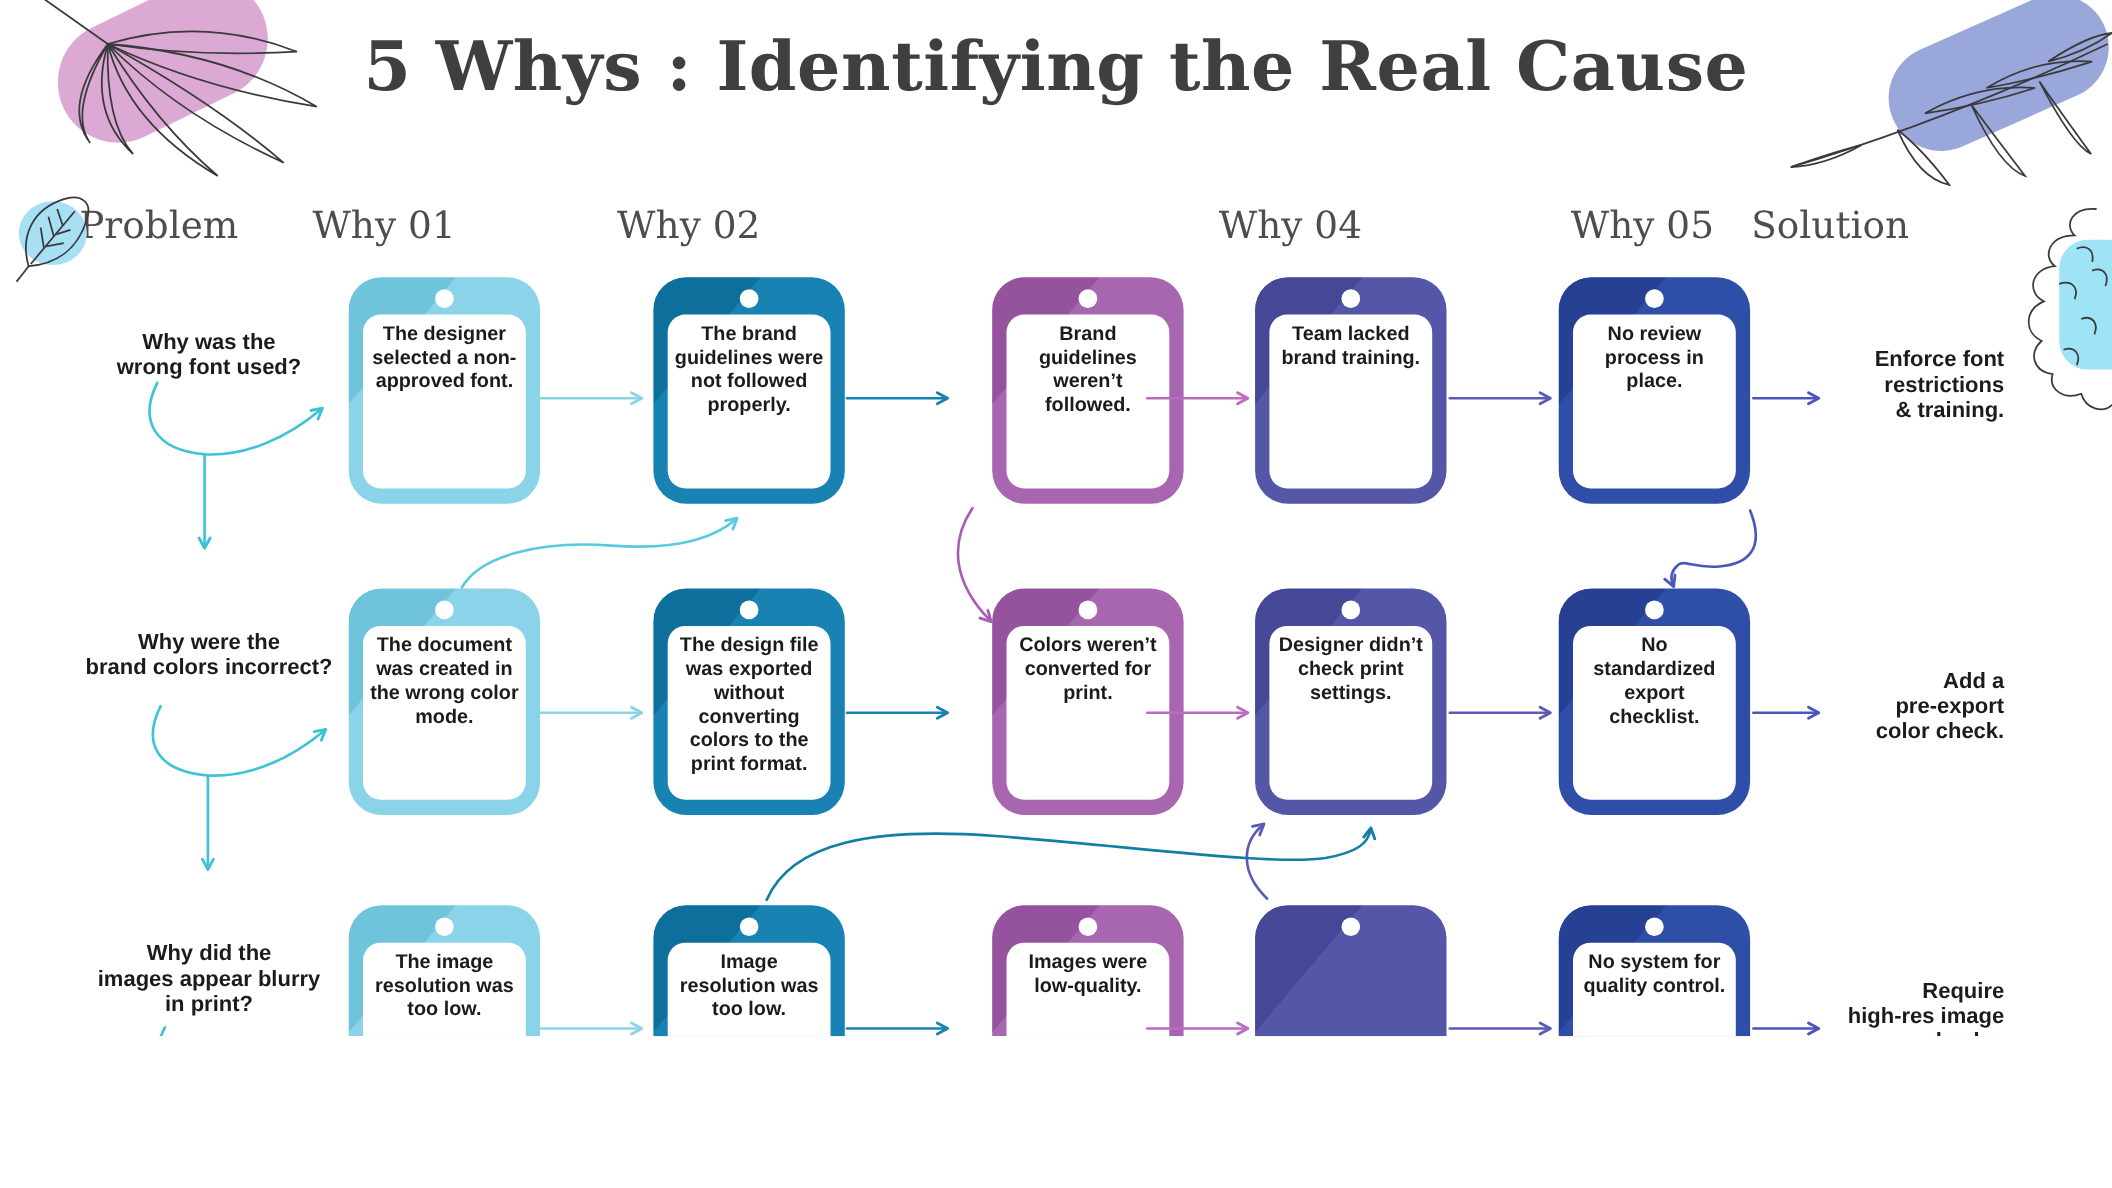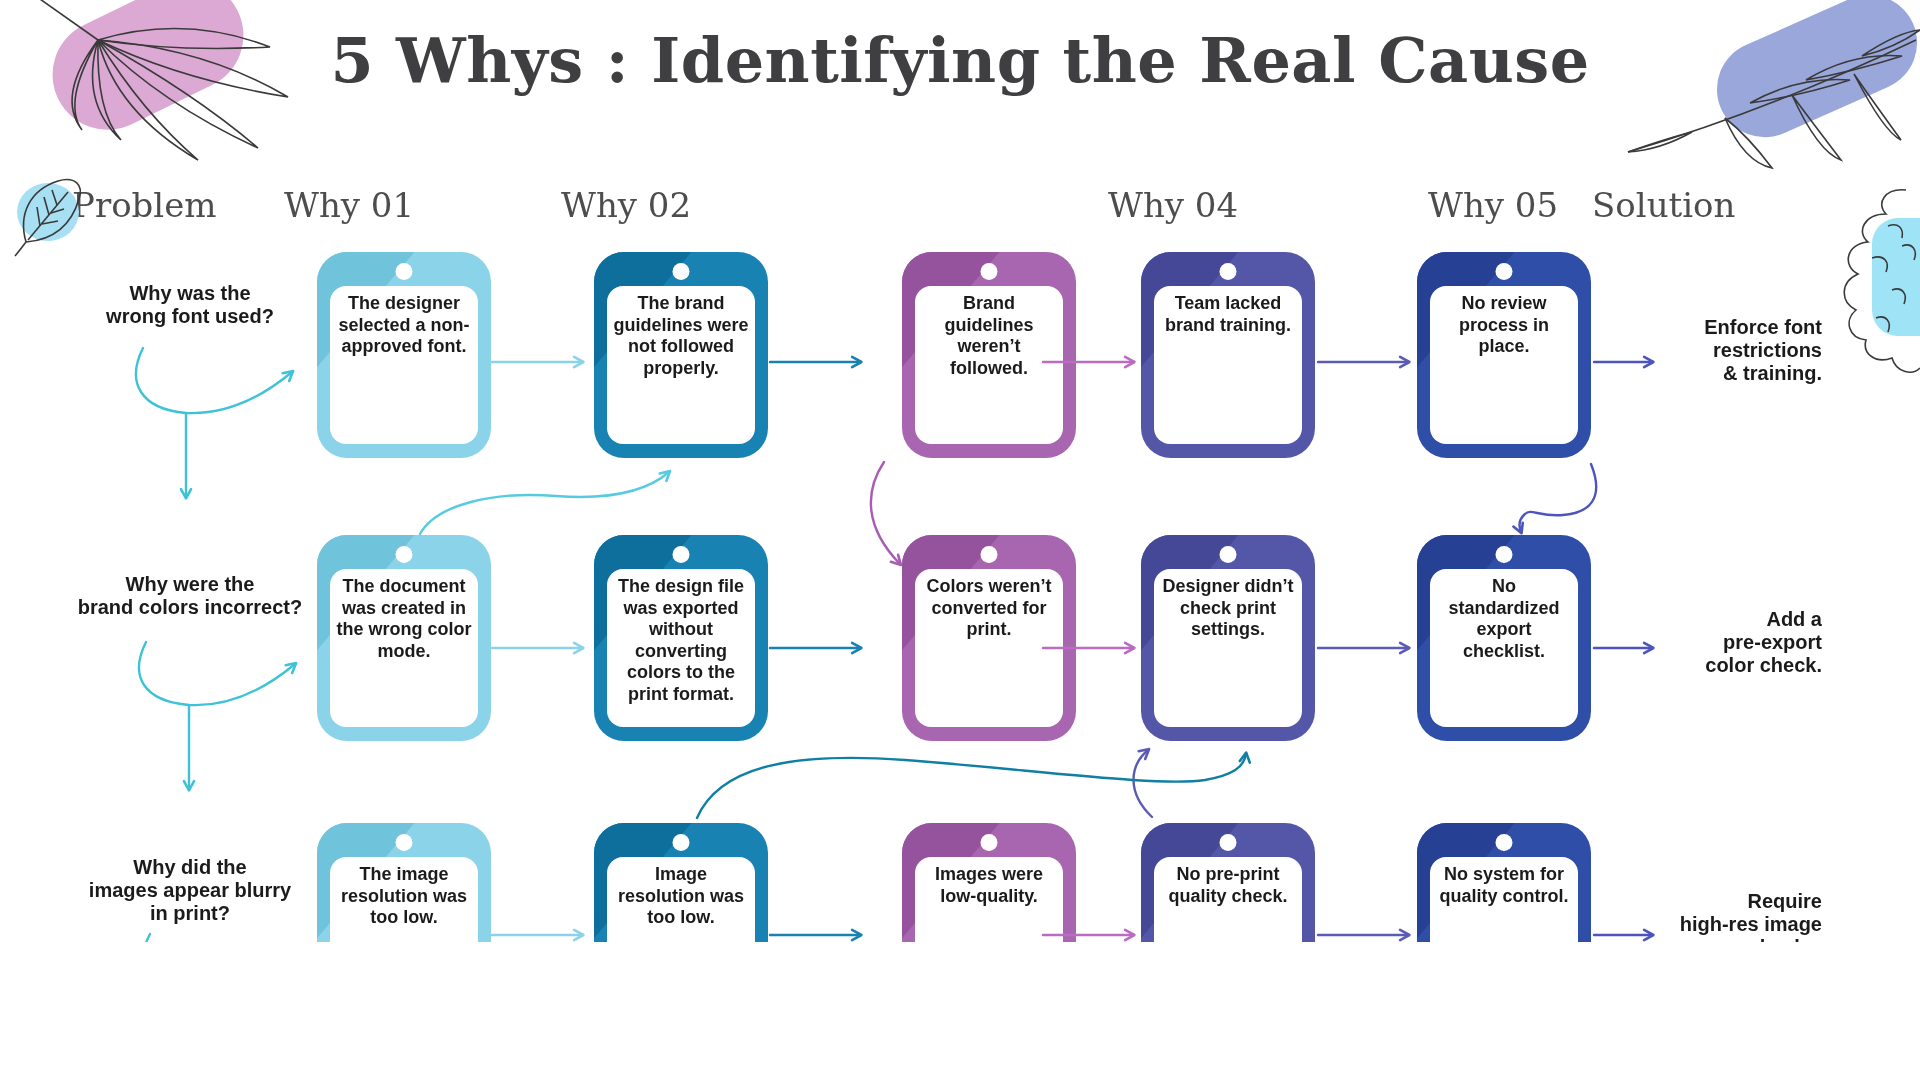--- a/index.html
+++ b/index.html
@@ -24,21 +24,21 @@
   .col1{left:317px}.col2{left:594px}.col3{left:902px}.col4{left:1141px}.col5{left:1417px}
   .r1{top:252px}.r2{top:535px}.r3{top:823px}
   .c-why1{--base:var(--why01);--fold:var(--why01_dark);}
   .c-why2{--base:var(--why02);--fold:var(--why02_dark);}
   .c-why3{--base:var(--why03);--fold:var(--why03_dark);}
   .c-why4{--base:var(--why04);--fold:var(--why04_dark);}
   .c-why5{--base:var(--why05);--fold:var(--why05_dark);}
 
   .ptext{position:absolute;left:10px;width:360px;text-align:center;white-space:pre-line;
          font:700 20px/23px "Liberation Sans",sans-serif;color:var(--text_color);z-index:2;}
-  .p-r1{top:282px}.p-r2{top:573px}.p-r3{top:856px}
+  .p-r1{top:300px}.p-r2{top:573px}.p-r3{top:856px}
   .stext{position:absolute;left:1602px;width:220px;text-align:right;white-space:pre-line;
          font:700 20px/23px "Liberation Sans",sans-serif;color:var(--text_color);z-index:2;}
   .s-r1{top:316px}.s-r2{top:608px}.s-r3{top:890px}
 
   .footer{position:absolute;left:18px;top:1046px;font:400 16px/20px "Liberation Sans",sans-serif;
           color:var(--footer_color);z-index:2;}
   #overlay{position:absolute;inset:0;z-index:5;pointer-events:none;}
 </style>
 </head>
 <body>
@@ -156,23 +156,20 @@
   <div class="card c-why3 col3 r3">
       <div class="fold"></div>
       <div class="hole"></div>
       <div class="panel">
         <div class="ctext">Images were low-quality.</div>
       </div>
     </div>
   <div class="card c-why4 col4 r3">
       <div class="fold"></div>
       <div class="hole"></div>
-      <div class="panel">
-        <div class="ctext">No pre-print quality check.</div>
-      </div>
     </div>
   <div class="card c-why5 col5 r3">
       <div class="fold"></div>
       <div class="hole"></div>
       <div class="panel">
         <div class="ctext">No system for quality control.</div>
       </div>
     </div>
   <div class="stext s-r3">Require
 high-res image

